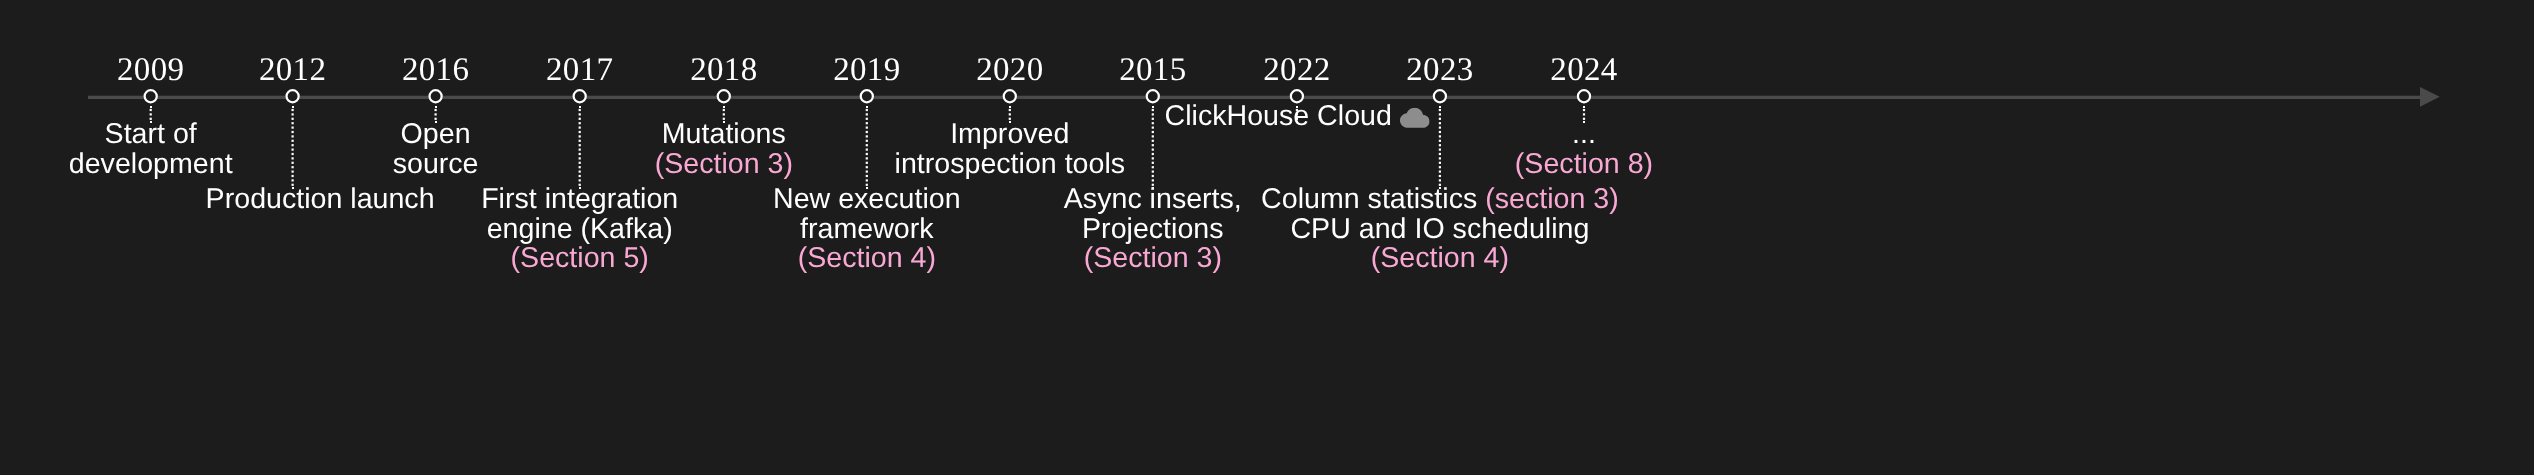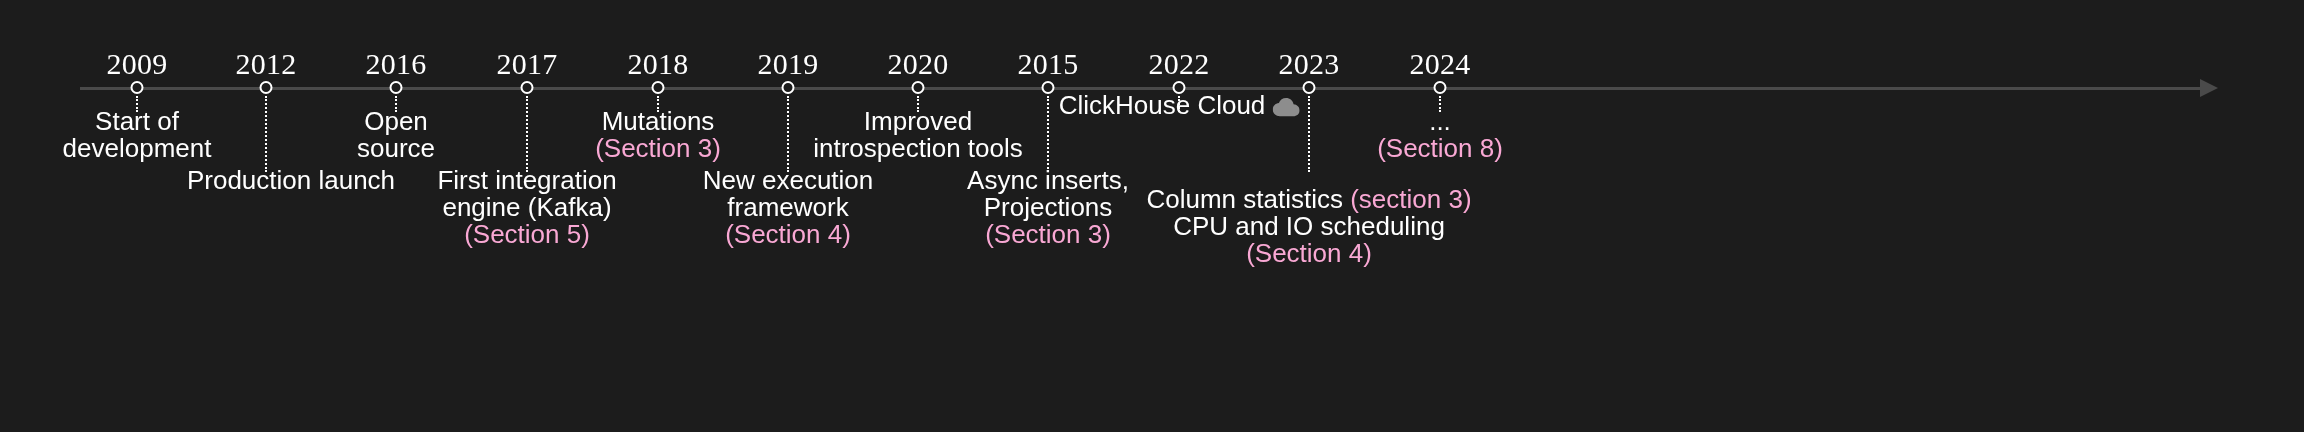--- a/index.html
+++ b/index.html
@@ -172,21 +172,21 @@
         <div class="event-label" style="top: 92px;">
           <span class="line"><span>ClickHouse Cloud</span><span class="cloud-icon"><svg width="27" height="19" viewBox="0 0 27 19" xmlns="http://www.w3.org/2000/svg">
                 <path d="M7.2 18.2C3.2 18.2 0 15.2 0 11.5c0-3.4 2.7-6.2 6.2-6.6C7.3 2 10.1 0 13.4 0c3.8 0 7 2.7 7.5 6.3 3.4.2 6.1 2.9 6.1 6.1 0 3.3-2.9 5.8-6.4 5.8H7.2z" fill="#8d8d8d"></path>
               </svg></span></span>
         </div>
       </div>
       <div class="marker" style="left: 1309px;">
         <div class="year-label">2023</div>
         <div class="node-circle"></div>
         <div class="stem" style="height: 76px;"></div>
-        <div class="event-label" style="top: 167px; margin-top: 19px;">
+        <div class="event-label" style="top: 167px;">
           <span class="line"><span>Column statistics</span> <span class="section">(section 3)</span></span>
           <span class="line"><span>CPU and IO scheduling</span></span>
           <span class="line section">(Section 4)</span>
         </div>
       </div>
       <div class="marker" style="left: 1440px;">
         <div class="year-label">2024</div>
         <div class="node-circle"></div>
         <div class="stem" style="height: 16px;"></div>
         <div class="event-label" style="top: 108px;">

